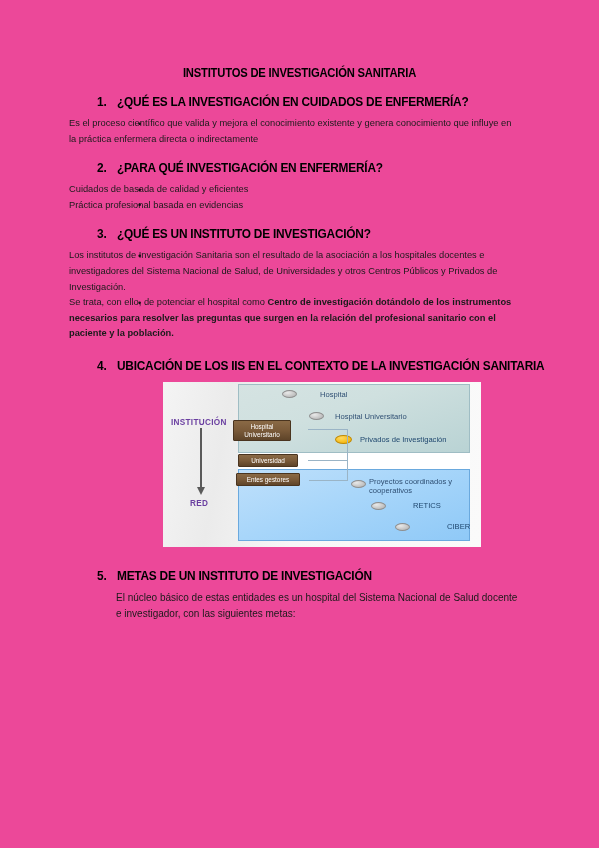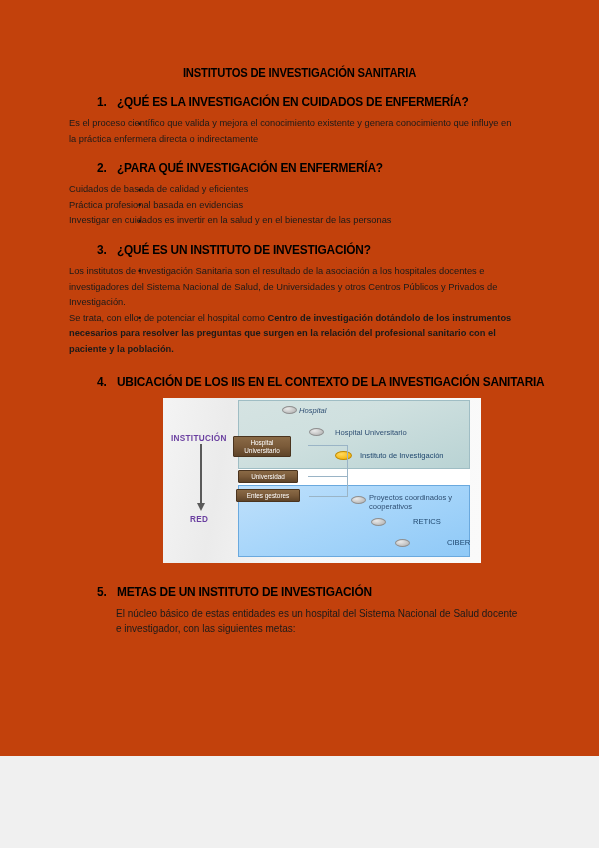--- a/index.html
+++ b/index.html
@@ -3,22 +3,22 @@
 <meta charset="utf-8">
 <style>
   html, body {
     margin: 0;
     padding: 0;
     background: #f0f0f0;
   }
   .page {
     position: relative;
     width: 599px;
-    height: 756px;
-    background: #c2410c;
+    height: 848px;
+    background: #ec4899;
     margin: 0 auto;
     overflow: hidden;
     font-family: "Liberation Sans", sans-serif;
     color: #000000;
   }
   .content {
     position: absolute;
     left: 0;
     top: 0;
     width: 599px;
@@ -236,21 +236,20 @@
     <div class="sp-body-to-h"></div>
 
     <div class="section-heading">
       <span class="num">2.</span>
       <span class="htext">¿PARA QUÉ INVESTIGACIÓN EN ENFERMERÍA?</span>
     </div>
     <div class="sp-h-to-body"></div>
     <ul class="bullets">
       <li>Cuidados de basada de calidad y eficientes</li>
       <li>Práctica profesional basada en evidencias</li>
-      <li>Investigar en cuidados es invertir en la salud y en el bienestar de las personas</li>
     </ul>
 
     <div class="sp-body-to-h"></div>
 
     <div class="section-heading">
       <span class="num">3.</span>
       <span class="htext">¿QUÉ ES UN INSTITUTO DE INVESTIGACIÓN?</span>
     </div>
     <div class="sp-h-to-body"></div>
     <ul class="bullets">
@@ -274,27 +273,27 @@
         <div class="fig-arrow"></div>
         <div class="fig-label" style="left:27px; top:117px;">RED</div>
 
         <div class="box-top"></div>
 
         <div class="white-band"></div>
 
         <div class="box-bottom"></div>
 
         <div class="ell" style="left:119px; top:8px;"></div>
-        <div class="node-label" style="left:136px; top:8px;font-style:italic;">Hospital</div>
+        <div class="node-label" style="left:157px; top:8px;">Hospital</div>
 
         <div class="ell" style="left:146px; top:30px;"></div>
         <div class="node-label" style="left:172px; top:30px;">Hospital Universitario</div>
 
         <div class="ell yellow" style="left:172px; top:53px;"></div>
-        <div class="node-label blue2" style="left:197px; top:53px;">Instituto de Investigación</div>
+        <div class="node-label blue2" style="left:197px; top:53px;">Privados de Investigación</div>
 
         <div class="ell" style="left:188px; top:98px;"></div>
         <div class="node-label" style="left:206px; top:95px; white-space:normal; width:90px;">Proyectos coordinados y cooperativos</div>
 
         <div class="ell" style="left:208px; top:120px;"></div>
         <div class="node-label blue2" style="left:250px; top:119px;">RETICS</div>
 
         <div class="ell" style="left:232px; top:141px;"></div>
         <div class="node-label blue2" style="left:284px; top:140px;">CIBER</div>
 

